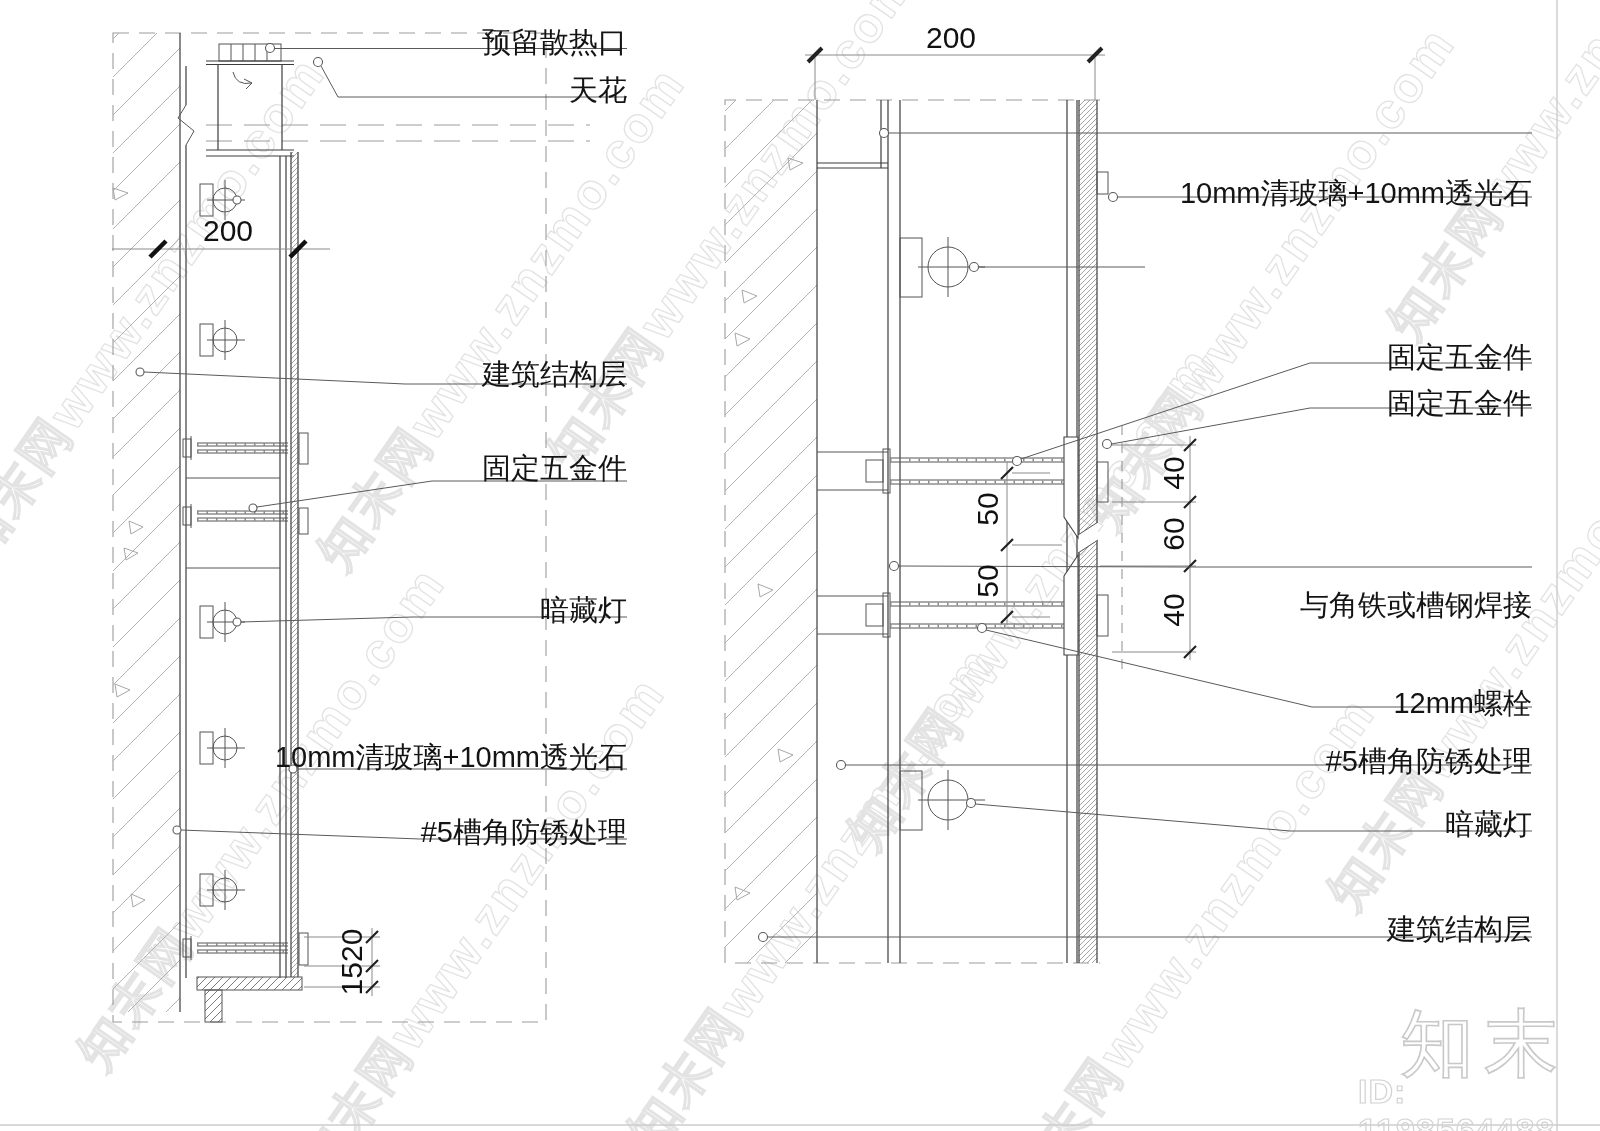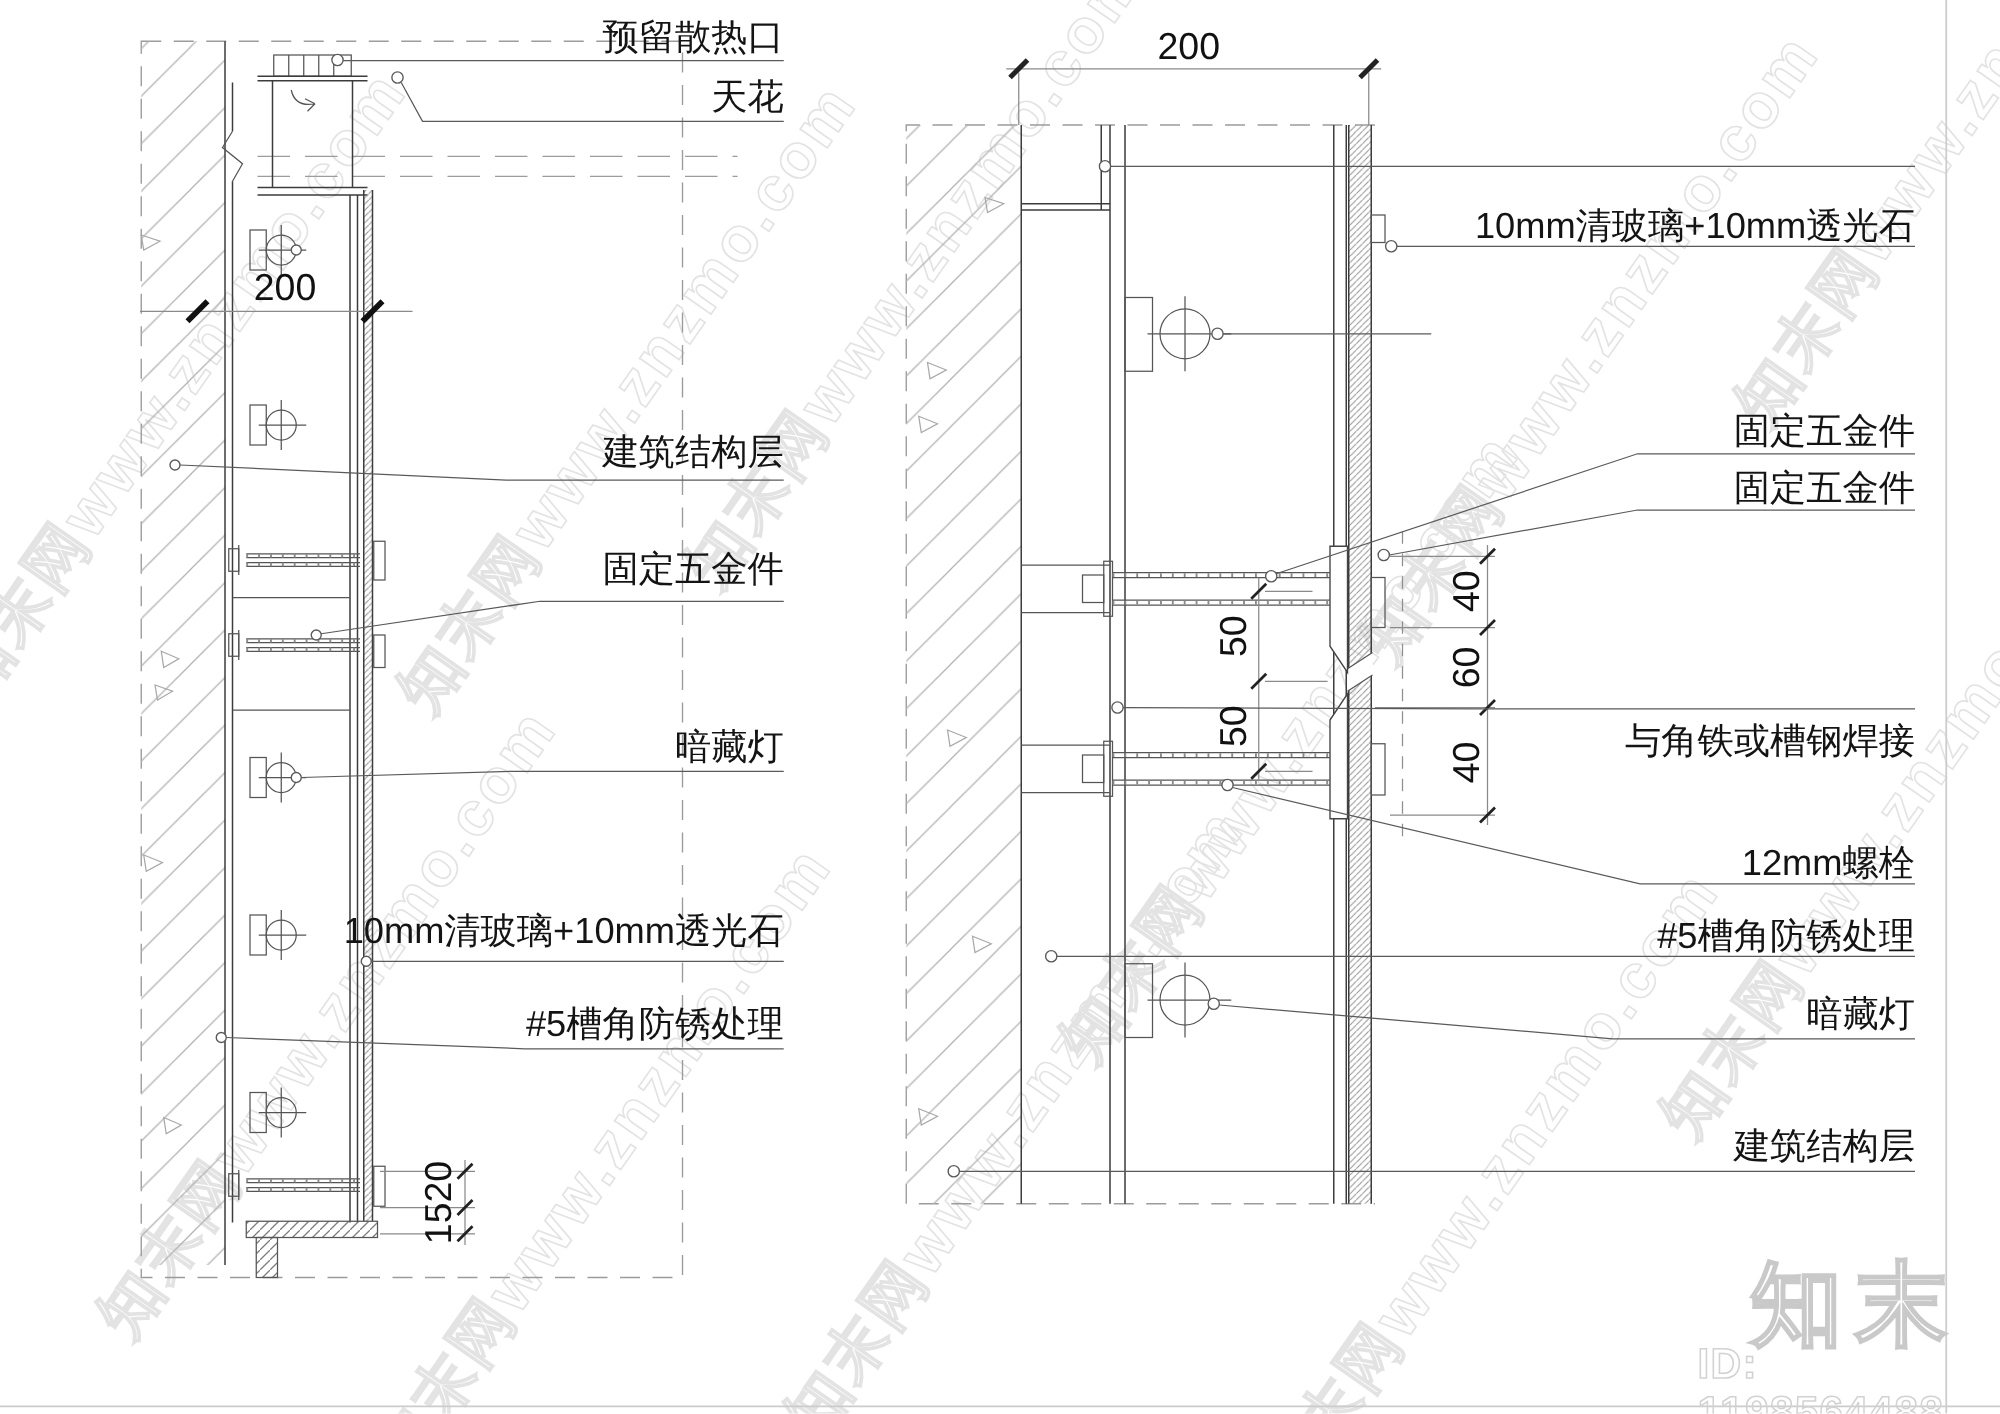--- a/index.html
+++ b/index.html
@@ -12,28 +12,28 @@
   .dash{stroke:#9c9c9c;stroke-width:1.1;fill:none;stroke-dasharray:16 10}
   .cdash{stroke:#9c9c9c;stroke-width:1;fill:none;stroke-dasharray:26 12}
   .bolt-dash{stroke:#8f8f8f;stroke-width:1;fill:none;stroke-dasharray:10 8}
   .ext{stroke:#8a8a8a;stroke-width:1;fill:none}
   .tick{stroke:#222222;stroke-width:2.2;fill:none}
   .btick{stroke:#111111;stroke-width:4.5;fill:none}
   .tri{stroke:#a8a8a8;stroke-width:1;fill:none}
   .mk{stroke:#5a5a5a;stroke-width:1.1;fill:#ffffff}
   .thr{stroke:#8a8a8a;stroke-width:3;stroke-dasharray:1.5 8;fill:none}
   .lbl{position:absolute;white-space:nowrap;font-size:29px;line-height:34px;color:#141414;}
-  .lbl.r{text-align:center;}
+  .lbl.r{text-align:center;margin-top:12px;}
   .dim{position:absolute;white-space:nowrap;font-size:30px;color:#111111;
        transform:translate(-50%,-50%);}
   .dim.rot{transform:translate(-50%,-50%) rotate(-90deg);}
   .wm{position:absolute;font-size:50px;font-weight:700;letter-spacing:3px;white-space:nowrap;
       color:transparent;-webkit-text-stroke:1.3px #e3e3e3;
       transform:rotate(-55deg);transform-origin:left center;pointer-events:none;}
-  .logo{position:absolute;font-size:74px;font-weight:700;letter-spacing:10px;
+  .logo{position:absolute;font-size:74px;font-weight:400;letter-spacing:10px;
         color:transparent;-webkit-text-stroke:1.6px #c9c9c9;}
   .imgid{position:absolute;font-size:34px;font-weight:700;letter-spacing:1px;
         color:transparent;-webkit-text-stroke:1.2px #d2d2d2;}
 </style>
 </head>
 <body>
 
 <div id="stage">
 
   <div class="wm" style="left:-30px;top:520px;">知末网www.znzmo.com</div>

